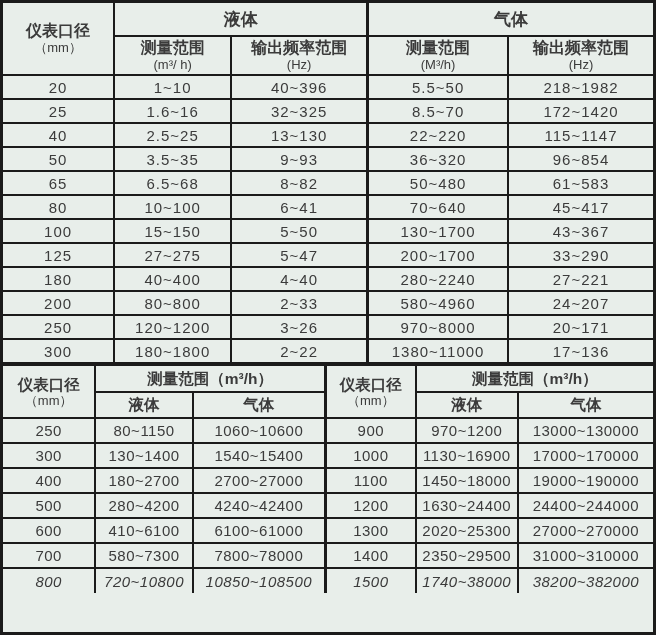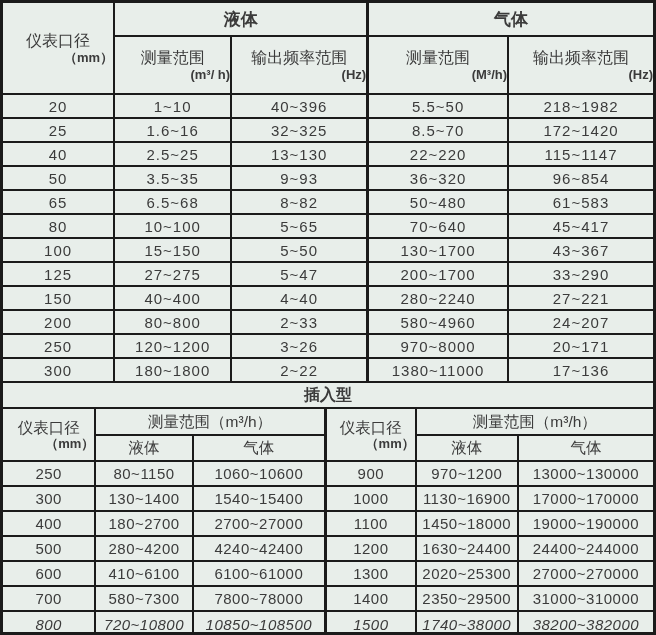--- a/index.html
+++ b/index.html
@@ -28,26 +28,26 @@
     padding: 0;
     overflow: hidden;
     white-space: nowrap;
   }
   
   .top thead tr:first-child > * { border-top: 0; }
   .bot tbody tr:last-child > td { border-bottom: 0; font-style: italic; }
   tr > *:first-child { border-left: 0; }
   tr > *:last-child { border-right: 0; }
 
-  .h1 { font-size: 16px; font-weight: 400; line-height: 1.25; }
-  .h2 { font-size: 13px; font-weight: 700; line-height: 1.1; text-align: right; }
+  .h1 { font-size: 16px; font-weight: 700; line-height: 1.25; }
+  .h2 { font-size: 13px; font-weight: 400; line-height: 1.1; }
   .group { font-size: 17px; font-weight: 700; }
 
   .top thead tr.r1 { height: 33px; }
-  .top thead tr.r2 { height: 58px; }
+  .top thead tr.r2 { height: 39px; }
   .top tbody tr { height: 24px; }
   .top td { font-size: 15px; letter-spacing: 1px; }
   .top td:nth-child(4) { border-left-width: 3px; }
   .top th.gdiv { border-left-width: 3px; }
 
   .banner {
     height: 24px;
     line-height: 24px;
     text-align: center;
     font-size: 16px;
@@ -136,40 +136,40 @@
         <tr>
           <td>65</td>
           <td>6.5~68</td>
           <td>8~82</td>
           <td>50~480</td>
           <td>61~583</td>
         </tr>
         <tr>
           <td>80</td>
           <td>10~100</td>
-          <td>5~65</td>
+          <td>6~41</td>
           <td>70~640</td>
           <td>45~417</td>
         </tr>
         <tr>
           <td>100</td>
           <td>15~150</td>
           <td>5~50</td>
           <td>130~1700</td>
           <td>43~367</td>
         </tr>
         <tr>
           <td>125</td>
           <td>27~275</td>
           <td>5~47</td>
           <td>200~1700</td>
           <td>33~290</td>
         </tr>
         <tr>
-          <td>150</td>
+          <td>180</td>
           <td>40~400</td>
           <td>4~40</td>
           <td>280~2240</td>
           <td>27~221</td>
         </tr>
         <tr>
           <td>200</td>
           <td>80~800</td>
           <td>2~33</td>
           <td>580~4960</td>
@@ -185,21 +185,20 @@
         <tr>
           <td>300</td>
           <td>180~1800</td>
           <td>2~22</td>
           <td>1380~11000</td>
           <td>17~136</td>
         </tr>
       </tbody>
   </table>
 
-  <div class="banner">插入型</div>
 
   <table class="bot">
     <colgroup>
       <col style="width:14.2%">
         <col style="width:15.0%">
         <col style="width:20.4%">
       <col style="width:13.9%">
         <col style="width:15.7%">
         <col style="width:20.8%">
     </colgroup>

